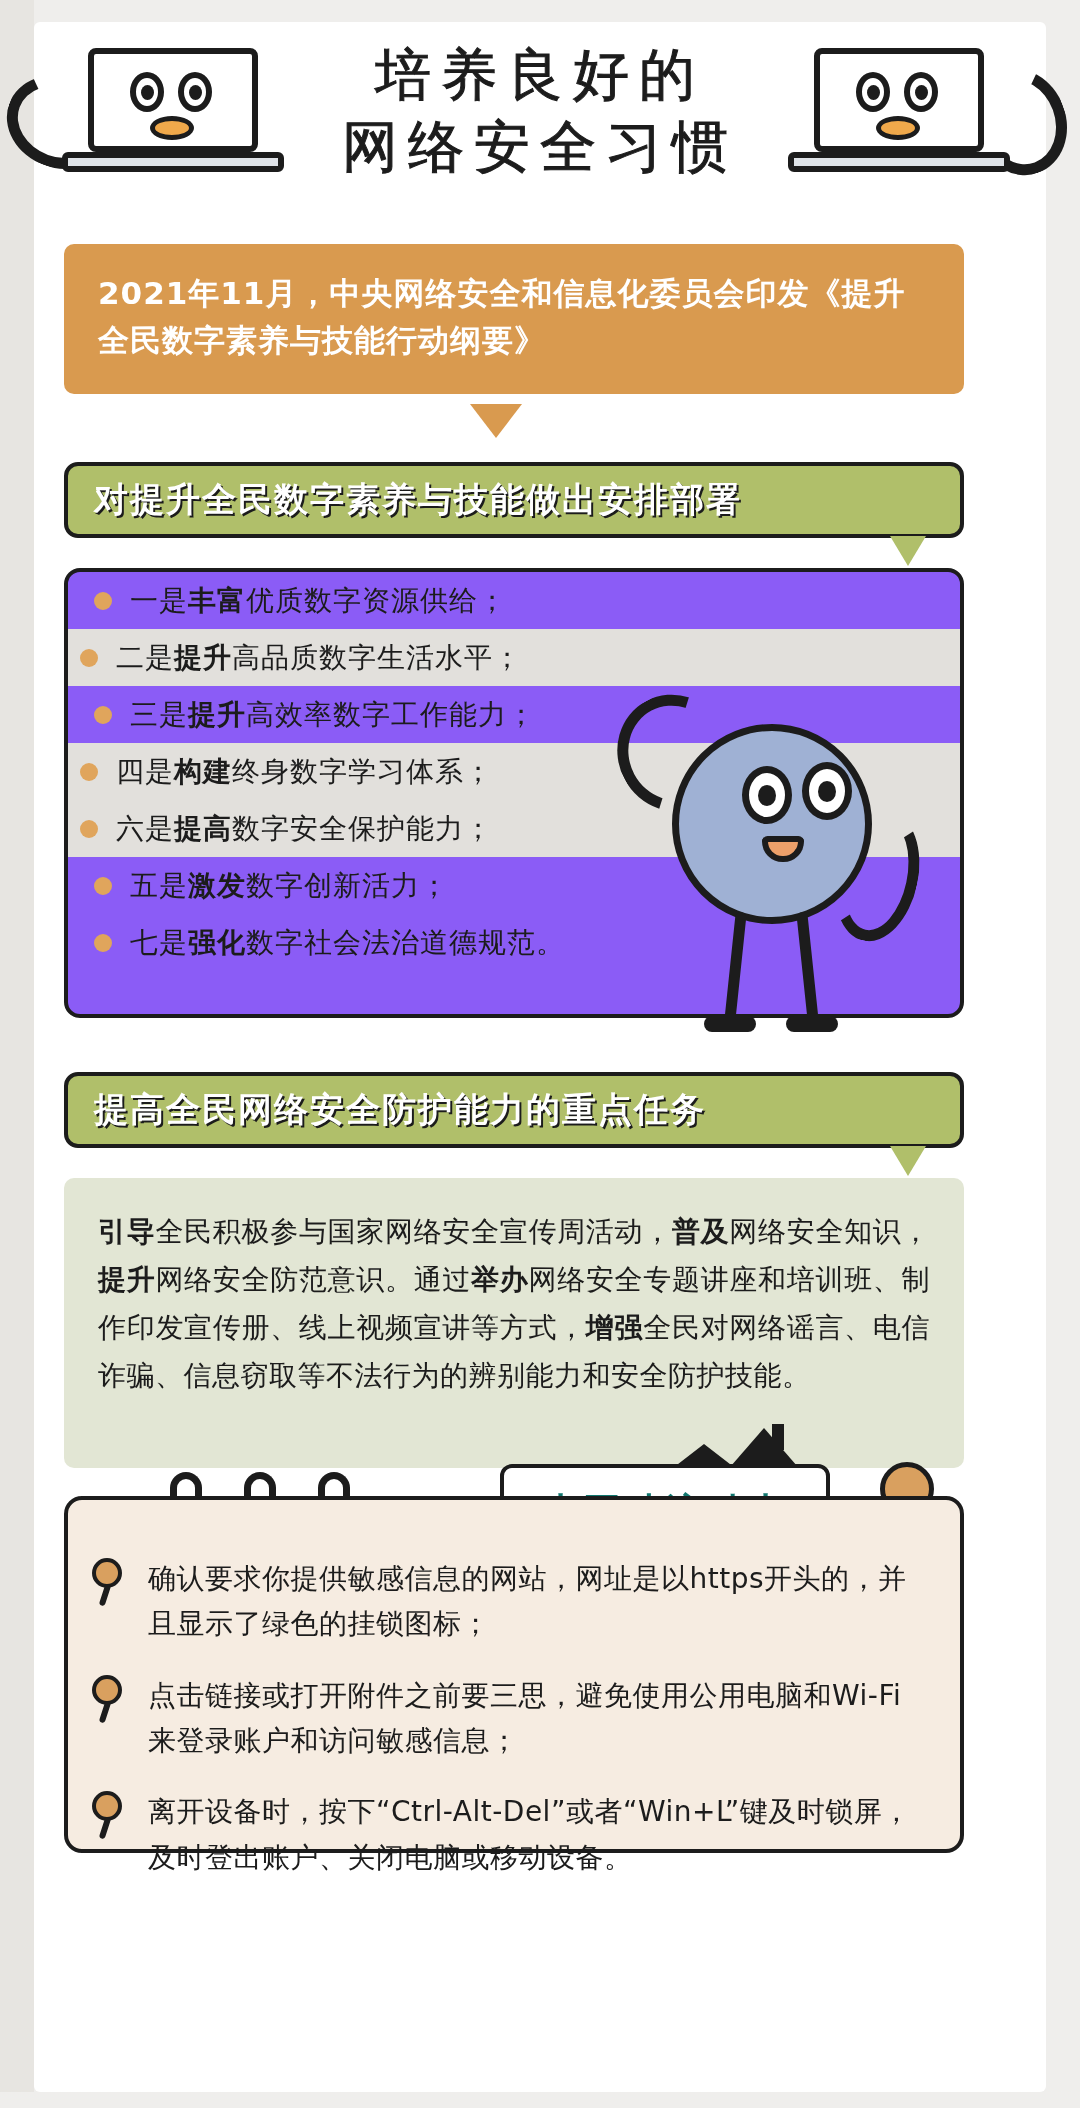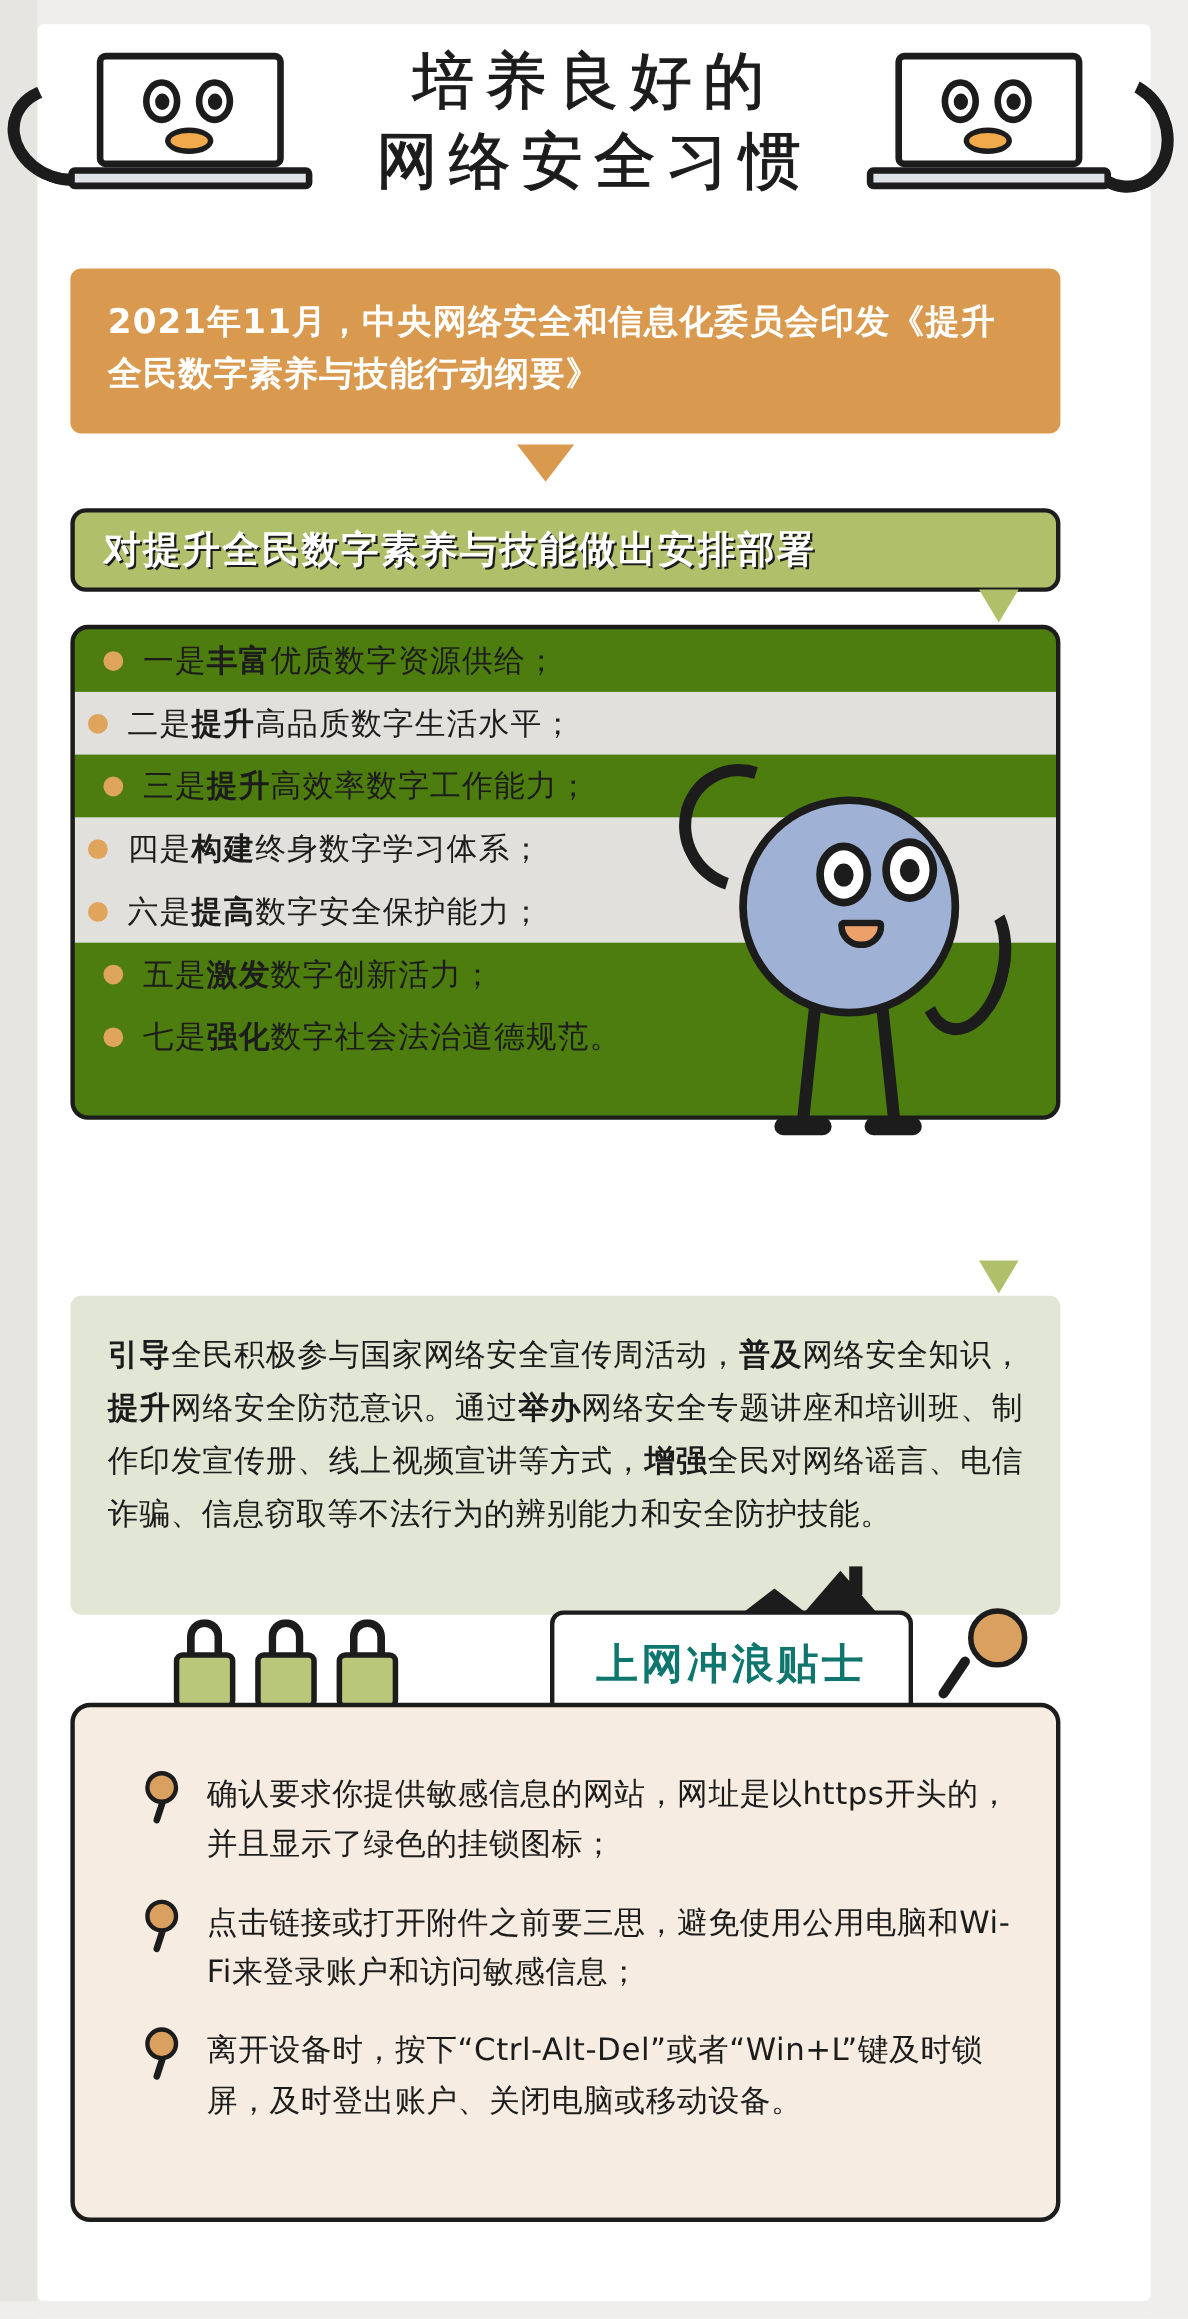--- a/index.html
+++ b/index.html
@@ -195,21 +195,21 @@
   #tail1 { left: 890px; top: 536px; }
   #tail2 { left: 890px; top: 1146px; }
 
   
   .list-card {
     position: absolute;
     left: 64px;
     top: 568px;
     width: 900px;
     height: 450px;
-    background: #4d7c0f;
+    background: #8b5cf6;
     border: 4px solid #1c1c1c;
     border-radius: 16px;
     box-sizing: border-box;
     overflow: hidden;
   }
   .row {
     position: relative;
     height: 57px;
     display: flex;
     align-items: center;
@@ -334,28 +334,28 @@
     color: #1c1c1c;
     letter-spacing: 0.5px;
     text-align: justify;
   }
   .para-card p b { font-weight: bold; }
 
   
   .tips-card {
     position: absolute;
     left: 64px;
-    top: 1548px;
+    top: 1496px;
     width: 900px;
-    height: 472px;
+    height: 357px;
     background: #f6ece1;
     border: 4px solid #1c1c1c;
     border-radius: 18px;
     box-sizing: border-box;
-    padding: 56px 34px 0 120px;
+    padding: 56px 34px 0 80px;
   }
   .tip {
     position: relative;
     margin-bottom: 26px;
   }
   .tip .ttxt {
     font-family: "DejaVu Sans", sans-serif;
     font-size: 28px;
     line-height: 1.62;
     color: #1c1c1c;
@@ -577,20 +577,23 @@
     <div class="m-eye a"></div>
     <div class="m-eye b"></div>
     <div class="m-mouth"></div>
     <div class="m-arm-r"></div>
     <div class="m-leg l"></div>
     <div class="m-leg r"></div>
     <div class="m-foot l"></div>
     <div class="m-foot r"></div>
   </div>
 
+  <div class="green-pill" id="pill2">
+    <div class="ghead">提高全民网络安全防护能力的重点任务</div>
+  </div>
   <div class="pill-tail" id="tail2"></div>
 
   <div class="para-card">
     <p><b>引导</b>全民积极参与国家网络安全宣传周活动，<b>普及</b>网络安全知识，<b>提升</b>网络安全防范意识。通过<b>举办</b>网络安全专题讲座和培训班、制作印发宣传册、线上视频宣讲等方式，<b>增强</b>全民对网络谣言、电信诈骗、信息窃取等不法行为的辨别能力和安全防护技能。</p>
   </div>
 
   <div class="locks">
     <div class="lock">
       <div class="shackle"></div>
       <div class="bodyl"></div>

